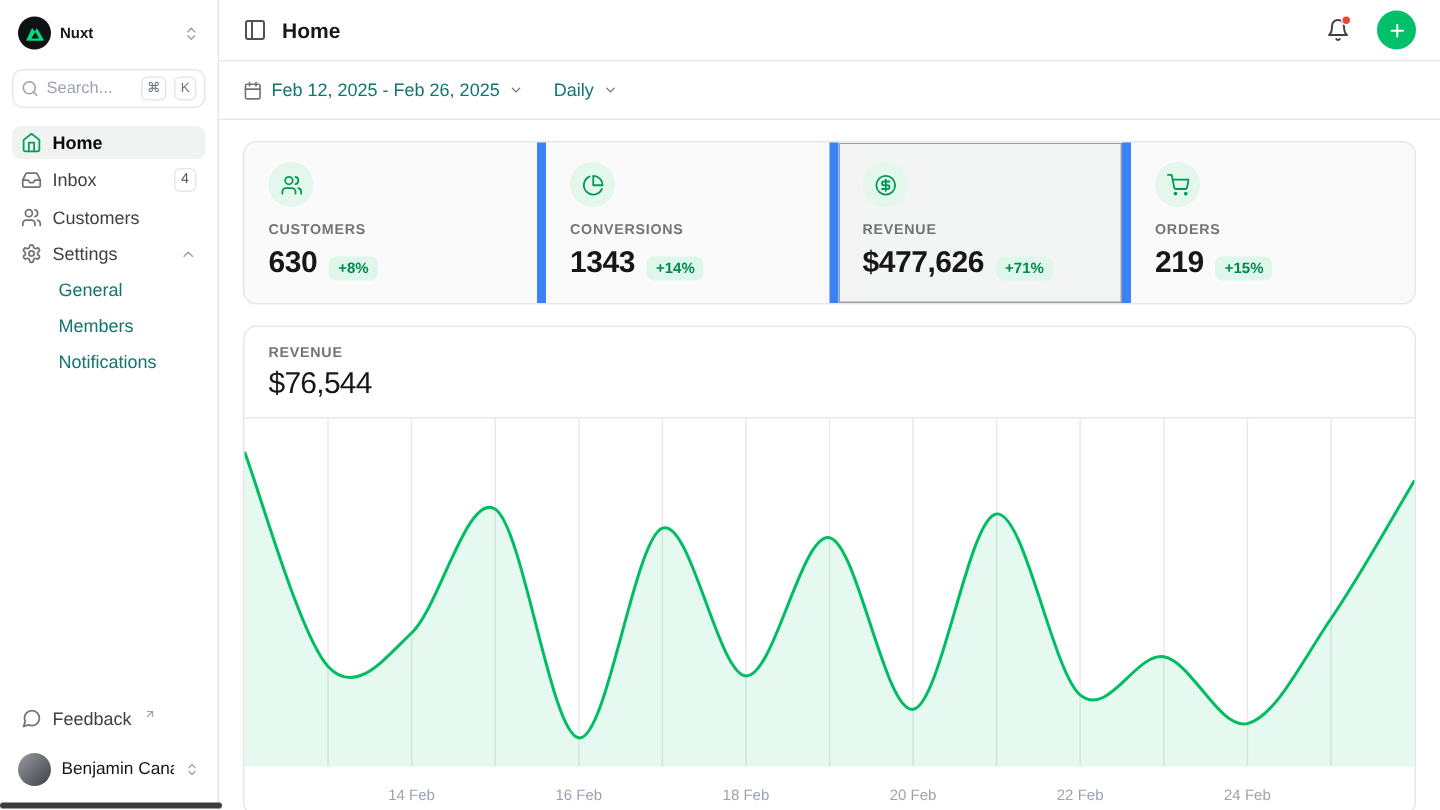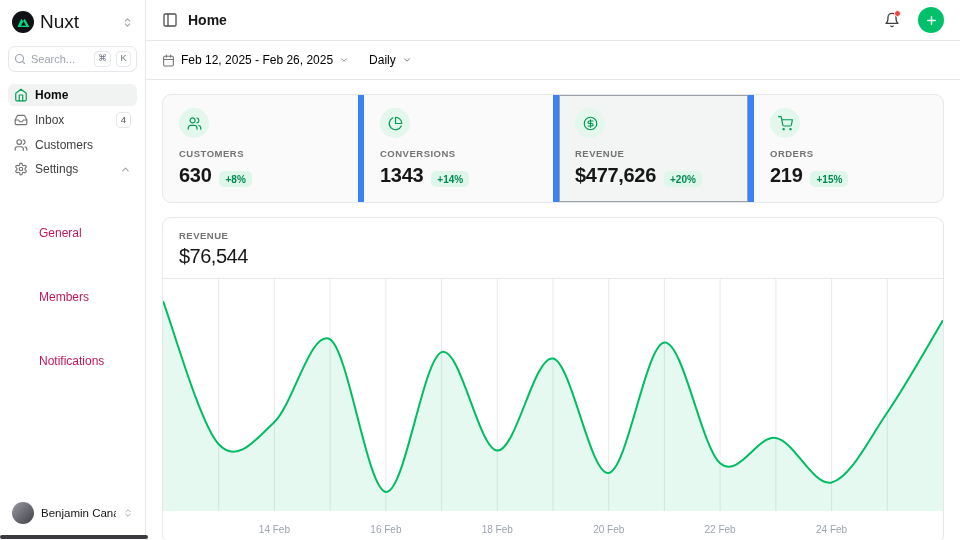--- a/index.html
+++ b/index.html
@@ -4,49 +4,49 @@
 <style>
   * { box-sizing: border-box; margin: 0; padding: 0; }
   html,body { width:960px; height:540px; overflow:hidden; }
   body { font-family:"Liberation Sans", sans-serif; color:#171717; background:#fff; }
   .app { display:flex; height:100%; }
 
   
   .sidebar { width:146px; flex:0 0 146px; border-right:1px solid #e5e7eb; display:flex; flex-direction:column; padding:8px 8px 12px; }
   .ws { display:flex; align-items:center; gap:6px; padding:3px 4px; border-radius:6px; cursor:pointer; }
   .logo { width:22px; height:22px; border-radius:50%; background:#0f1115; display:flex; align-items:center; justify-content:center; flex:none; }
-  .ws-name { font-size:19px; font-weight:400; flex:1; }
+  .ws-name { font-size:10px; font-weight:700; flex:1; }
   .muted-ic { color:#9ca3af; display:flex; }
   .search { margin:10px 0 12px; height:26px; border:1px solid #e5e7eb; border-radius:7px; display:flex; align-items:center; gap:5px; padding:0 5px; color:#9ca3af; background:#fff; cursor:text; }
   .search .ph { font-size:11px; flex:1; white-space:nowrap; overflow:hidden; }
   kbd { font-family:inherit; font-size:9px; color:#6b7280; border:1px solid #e5e7eb; border-radius:4px; padding:1px 3px; min-width:15px; text-align:center; background:#fff; line-height:1.25; }
   .nav { display:flex; flex-direction:column; gap:2px; }
   .nav-item { display:flex; align-items:center; gap:7px; padding:4px 6px; border-radius:6px; font-size:12px; color:#404040; cursor:pointer; }
   .nav-item .ic { color:#737373; }
   .nav-item.active { background:#f1f3f2; color:#0a0a0a; font-weight:600; }
   .nav-item.active .ic { color:#00a155; }
   .badge-num { margin-left:auto; font-size:9.5px; color:#525252; border:1px solid #e5e7eb; border-radius:4px; padding:0 4px; line-height:1.5; }
   .chev-right { margin-left:auto; color:#9ca3af; display:flex; }
-  .subnav .nav-item { padding-left:31px; color:#be185d;margin-top:40px; }
+  .subnav .nav-item { padding-left:31px; color:#0f766e; }
   .sb-spacer { flex:1; }
   .ext { color:#9ca3af; display:flex; transform:translateY(-3px); margin-left:1px; }
   .user { display:flex; align-items:center; gap:7px; padding:4px 4px; border-radius:6px; margin-top:8px; cursor:pointer; }
   .avatar { width:22px; height:22px; border-radius:50%; background:linear-gradient(135deg,#9a9aa2,#3f3f46); flex:none; }
   .user-name { font-size:11.5px; font-weight:500; flex:1; white-space:nowrap; overflow:hidden; }
 
   
   .main { flex:1; display:flex; flex-direction:column; min-width:0; }
   .topbar { height:41px; flex:none; border-bottom:1px solid #e5e7eb; display:flex; align-items:center; gap:10px; padding:0 16px; }
   .collapse-btn { color:#525252; display:flex; cursor:pointer; }
   .page-title { font-size:14px; font-weight:700; flex:1; }
   .bell { position:relative; color:#404040; cursor:pointer; margin-right:8px; display:flex; }
   .dot { position:absolute; top:-2px; right:-1px; width:7px; height:7px; border-radius:50%; background:#f04438; border:1.5px solid #fff; }
   .add-btn { width:26px; height:26px; border-radius:50%; background:#00c16a; color:#fff; display:flex; align-items:center; justify-content:center; cursor:pointer; flex:none; }
   .filterbar { height:39px; flex:none; border-bottom:1px solid #e5e7eb; display:flex; align-items:center; gap:20px; padding:0 16px; }
-  .pickbtn { display:flex; align-items:center; gap:6px; font-size:12px; color:#000000; cursor:pointer; font-weight:500; }
+  .pickbtn { display:flex; align-items:center; gap:6px; font-size:12px; color:#0f766e; cursor:pointer; font-weight:500; }
   .pickbtn .ic, .pickbtn .chev { color:#737373; display:flex; }
 
   .content { padding:14px 16px 0; display:flex; flex-direction:column; gap:14px; }
   .stats { border:1px solid #e5e7eb; border-radius:9px; background:#fafafa; display:grid; grid-template-columns:repeat(4,1fr); }
   .stat { padding:13px 16px 15px; cursor:pointer; border-radius:9px 0 0 9px; }
   .stat + .stat { border-left:6px solid #3b82f6; border-radius:0; }
   .stat.selected { box-shadow: inset 0 0 0 1px #9aa0a6; background:#f3f4f4; }
   .stat-icon { width:30px; height:30px; border-radius:50%; background:#e3f7ec; color:#009952; display:flex; align-items:center; justify-content:center; }
   .stat-label { font-size:9.5px; letter-spacing:.5px; color:#737373; margin:10px 0 5px; font-weight:600; }
   .stat-row { display:flex; align-items:flex-end; gap:8px; }
@@ -156,20 +156,34 @@
           </div>
         <div class="nav-item">
             <span>Notifications</span>
           </div>
       </div>
     </nav>
 
     <div class="sb-spacer"></div>
 
     <nav class="nav">
+      <div class="nav-item">
+        <span class="ic">
+          <svg width="14" height="14" viewBox="0 0 24 24" fill="none" stroke="currentColor" stroke-width="2" stroke-linecap="round" stroke-linejoin="round">
+              <path d="M21 11.5a8.38 8.38 0 0 1-.9 3.8 8.5 8.5 0 0 1-7.6 4.7 8.38 8.38 0 0 1-3.8-.9L3 21l1.9-5.7a8.38 8.38 0 0 1-.9-3.8 8.5 8.5 0 0 1 4.7-7.6 8.38 8.38 0 0 1 3.8-.9h.5a8.48 8.48 0 0 1 8 8z"></path>
+            </svg>
+        </span>
+        <span>Feedback</span>
+        <span class="ext">
+          <svg width="8" height="8" viewBox="0 0 24 24" fill="none" stroke="currentColor" stroke-width="2.4" stroke-linecap="round" stroke-linejoin="round">
+              <path d="M7 17 17 7"></path>
+              <path d="M7 7h10v10"></path>
+            </svg>
+        </span>
+      </div>
     </nav>
 
     <div class="user">
       <span class="avatar"></span>
       <span class="user-name">Benjamin Canac</span>
       <span class="muted-ic">
         <svg width="10" height="10" viewBox="0 0 24 24" fill="none" stroke="currentColor" stroke-width="2.2" stroke-linecap="round" stroke-linejoin="round">
             <path d="m7 15 5 5 5-5"></path>
             <path d="m7 9 5-5 5 5"></path>
           </svg>
@@ -267,21 +281,21 @@
           <span class="stat-icon">
             <svg width="15" height="15" viewBox="0 0 24 24" fill="none" stroke="currentColor" stroke-width="1.9" stroke-linecap="round" stroke-linejoin="round">
                 <circle cx="12" cy="12" r="10"></circle>
                 <path d="M16 8h-6a2 2 0 1 0 0 4h4a2 2 0 1 1 0 4H8"></path>
                 <path d="M12 18V6"></path>
               </svg>
           </span>
           <div class="stat-label">REVENUE</div>
           <div class="stat-row">
             <span class="stat-value">$477,626</span>
-            <span class="delta">+20%</span>
+            <span class="delta">+71%</span>
           </div>
         </div>
 
         <div class="stat">
           <span class="stat-icon">
             <svg width="15" height="15" viewBox="0 0 24 24" fill="none" stroke="currentColor" stroke-width="1.9" stroke-linecap="round" stroke-linejoin="round">
                 <circle cx="9" cy="21" r="1"></circle>
                 <circle cx="20" cy="21" r="1"></circle>
                 <path d="M1 1h4l2.68 13.39a2 2 0 0 0 2 1.61h9.72a2 2 0 0 0 2-1.61L23 6H6"></path>
               </svg>

